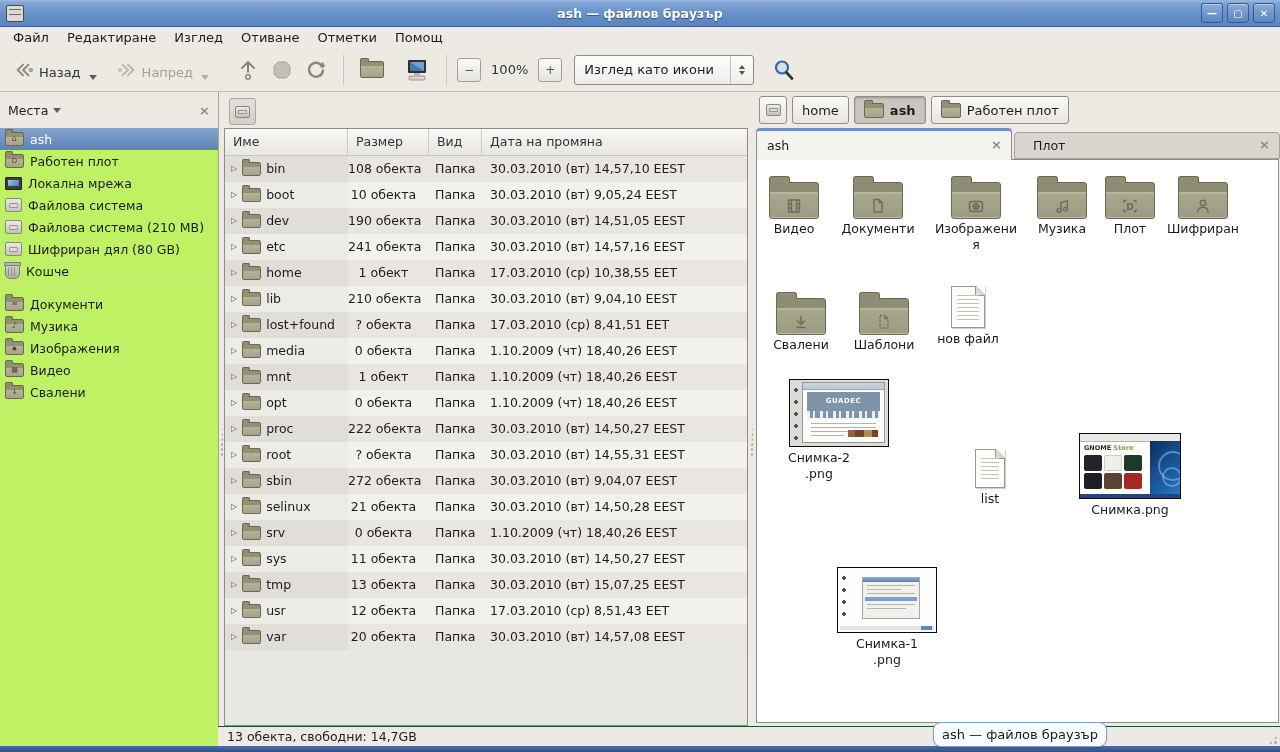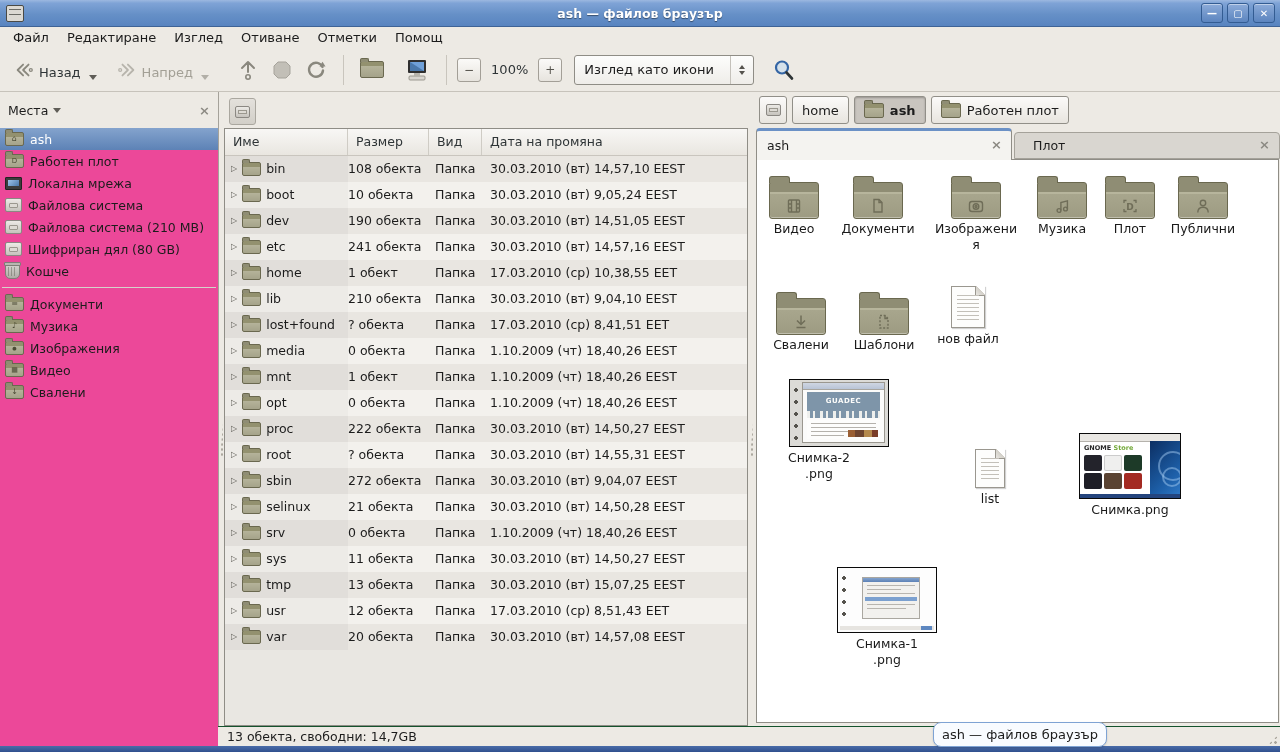--- a/index.html
+++ b/index.html
@@ -46,21 +46,21 @@
 
   .mini-folder{width:18px;height:13px;background:linear-gradient(180deg,#93916f 0 4px,#b5b39a 4px,#a5a38a);
     border:1px solid #6a684f;border-radius:2px;position:relative;display:inline-block;}
   .mini-folder::before{content:"";position:absolute;top:-4px;left:-1px;width:7px;height:3px;background:#8f8d74;
     border:1px solid #6a684f;border-bottom:none;border-radius:2px 2px 0 0;}
 
   
   .content-bg{position:absolute;left:0;top:92px;width:1280px;height:654px;background:#edeae4;}
 
   
-  .sidebar{position:absolute;left:0;top:92px;width:218px;height:654px;background:#ec4899;}
+  .sidebar{position:absolute;left:0;top:92px;width:218px;height:654px;background:#bef264;}
   .places-header{height:36px;background:#edeae4;display:flex;align-items:center;padding:0 8px;}
   .places-title{font-size:12.5px;color:#1c1c1c;}
   .ph-chev{width:0;height:0;border-left:4px solid transparent;border-right:4px solid transparent;border-top:5px solid #5f5d57;margin-left:5px;}
   .ph-close{margin-left:auto;color:#8d8b84;font-size:13px;font-weight:bold;line-height:13px;}
   .place{display:flex;align-items:center;height:22px;padding-left:5px;gap:6px;font-size:12.5px;color:#1c1c1c;}
   .place.sel{background:linear-gradient(180deg,#84a3cd,#5d82b6);color:#fff;}
   .p-sep{height:1px;background:#d5d2cb;margin:5px 2px;}
   .p-icon{width:17px;height:12px;position:relative;flex:0 0 auto;
     background:linear-gradient(180deg,#93916f 0 4px,#b5b39a 4px,#a5a38a);border:1px solid #6a684f;border-radius:2px;}
   .p-icon::before{content:"";position:absolute;top:-4px;left:-1px;width:6px;height:3px;background:#8f8d74;
@@ -106,21 +106,21 @@
   .tree-row .cell{line-height:26px;white-space:nowrap;overflow:hidden;}
   .tree-row.odd .c-name{background:#e1deda;}
   .tree-row.odd .c-size,.tree-row.odd .c-type,.tree-row.odd .c-date{background:#e9e6e1;}
   .tree-row.even .c-name{background:#edebe7;}
   .tree-row.even .c-size,.tree-row.even .c-type,.tree-row.even .c-date{background:#f3f1ed;}
   .c-name{display:flex;align-items:center;gap:5px;padding-left:6px;}
   .expander{color:#5c5a54;font-size:8px;line-height:26px;}
   .tfolder{width:17px;height:12px;position:relative;flex:0 0 auto;
     background:linear-gradient(180deg,#93916f 0 4px,#b5b39a 4px,#a5a38a);border:1px solid #6a684f;border-radius:2px;}
   .tfolder::before{content:"";position:absolute;top:-4px;left:-1px;width:6px;height:3px;background:#8f8d74;border:1px solid #6a684f;border-bottom:none;border-radius:2px 2px 0 0;}
-  .c-size{text-align:left;padding-right:10px;}
+  .c-size{text-align:center;padding-right:10px;}
   .c-type{padding-left:6px;}
   .c-date{padding-left:8px;}
 
   
   .crumb-row{position:absolute;left:756px;top:92px;width:524px;height:36px;display:flex;align-items:center;gap:5px;padding-left:3px;box-sizing:border-box;}
   .crumb{height:26px;border:1px solid #918f88;border-radius:3px;background:linear-gradient(180deg,#fbfaf9,#e8e5df);
     display:flex;align-items:center;padding:0 9px;font-size:13px;color:#1c1c1c;gap:6px;}
   .crumb.iconbtn{width:26px;padding:0;justify-content:center;}
   .crumb.active{background:#c9c5bf;box-shadow:inset 0 1px 2px rgba(0,0,0,.25);font-weight:bold;}
 
@@ -672,21 +672,21 @@
 
     <div class="iv-item" style="left:446px;top:12px">
       <div class="bigfolder">
         <svg class="emblem" width="20" height="20" viewBox="0 0 20 20">
             <g fill="none" stroke="#6f6d58" stroke-width="1.4">
               <circle cx="10" cy="7" r="2.7"></circle>
               <path d="M4.8 16.5c0-3.4 2.3-5.3 5.2-5.3s5.2 1.9 5.2 5.3"></path>
             </g>
           </svg>
       </div>
-      <div class="iv-label w84">Публични</div>
+      <div class="iv-label w84">Шифриран</div>
     </div>
 
     <div class="iv-item" style="left:44px;top:128px">
       <div class="bigfolder">
         <svg class="emblem" width="20" height="20" viewBox="0 0 20 20">
             <g fill="none" stroke="#6f6d58" stroke-width="1.5">
               <path d="M10 3.5v8M6 8.5l4 4 4-4M5.5 15.5h9"></path>
             </g>
           </svg>
       </div>

